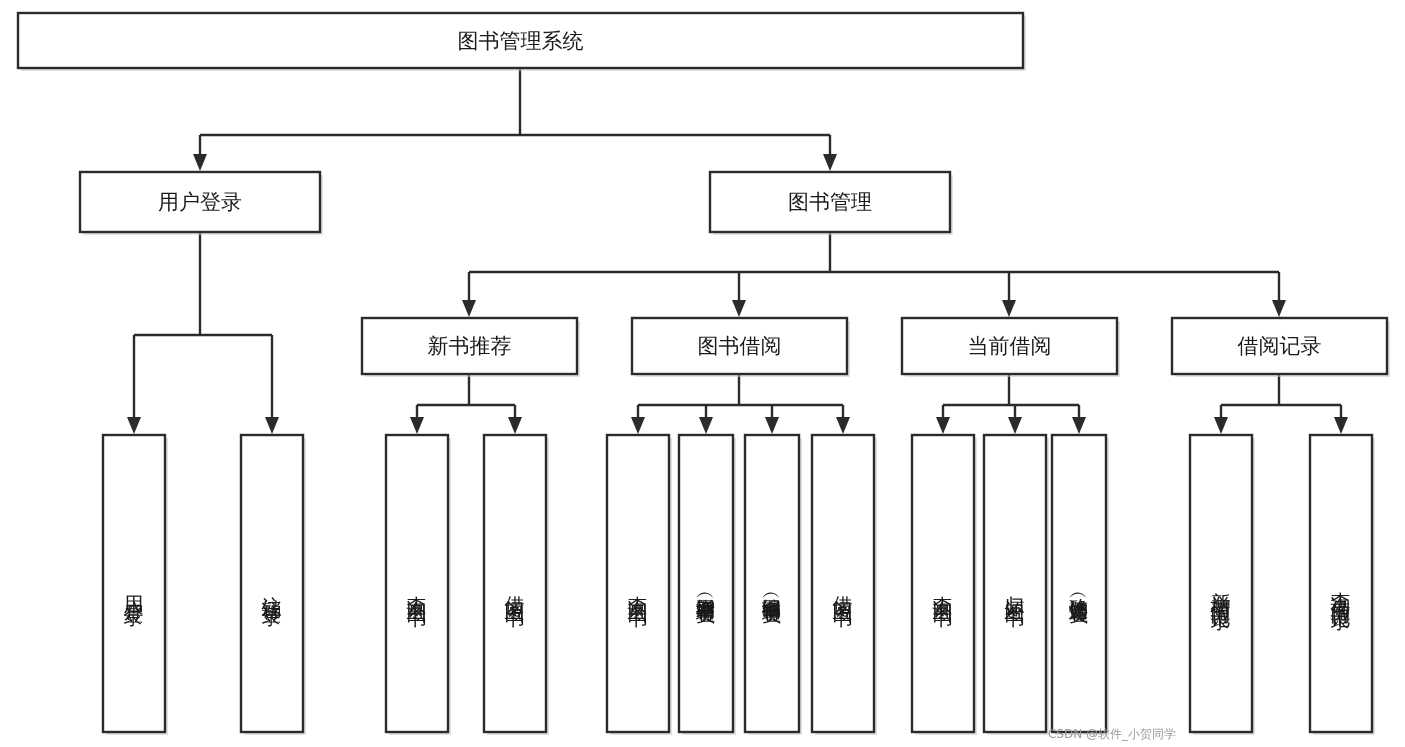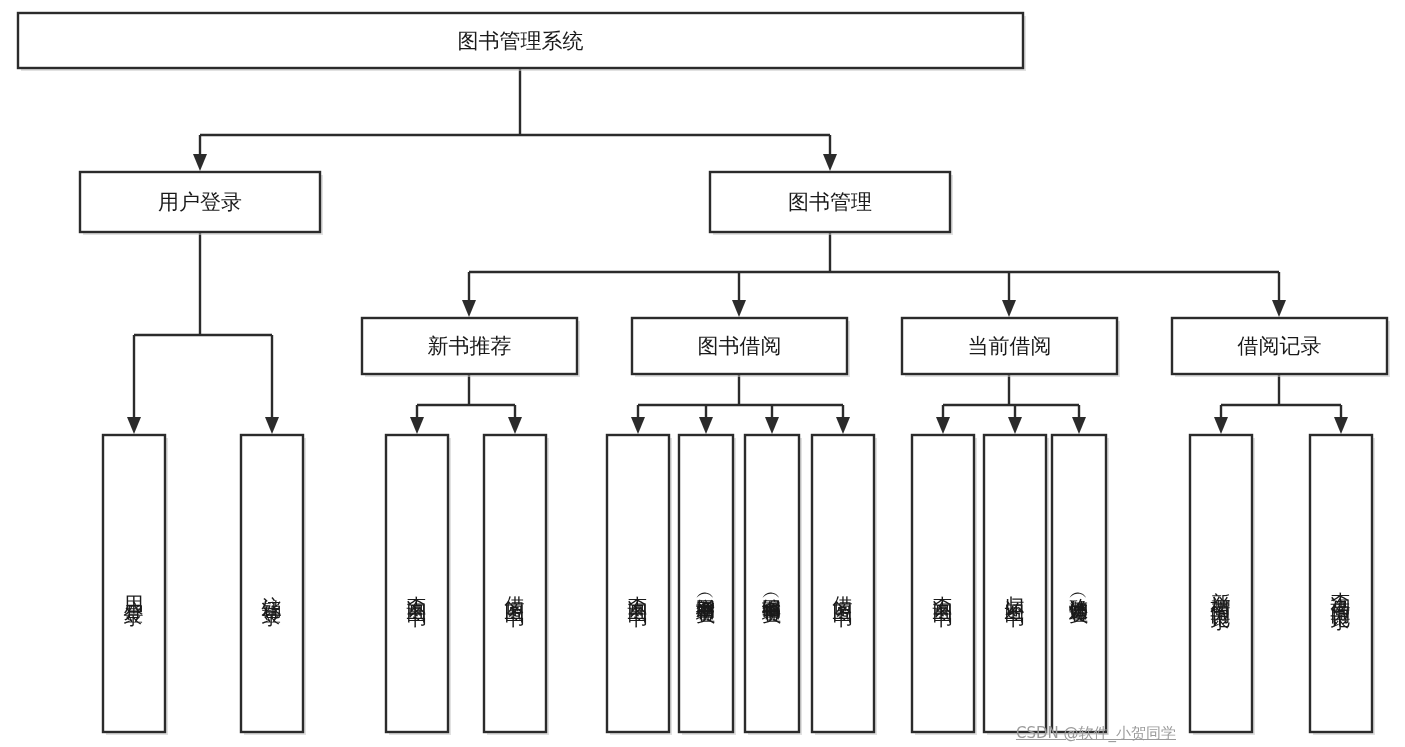--- a/index.html
+++ b/index.html
@@ -64,25 +64,24 @@
     letter-spacing: 4px;
     text-align: center;
     white-space: nowrap;
     pointer-events: none;
   }
   #watermark {
     position: absolute;
     right: 8px;
     bottom: 4px;
     font-family: "DejaVu Sans", "Liberation Sans", sans-serif;
-    font-size: 15px;
+    font-size: 12px;
     color: #9b9b9b;
     white-space: nowrap;
     user-select: none;
-    text-decoration: underline;
   }
 </style>
 </head>
 <body>
 
 <div id="diagram-canvas">
   <svg id="tree-svg" viewBox="0 0 1405 747" xmlns="http://www.w3.org/2000/svg">
     <g id="connector-layer">
         <g>
           <path d="M 520 68 L 520 135" class="connector"></path>

